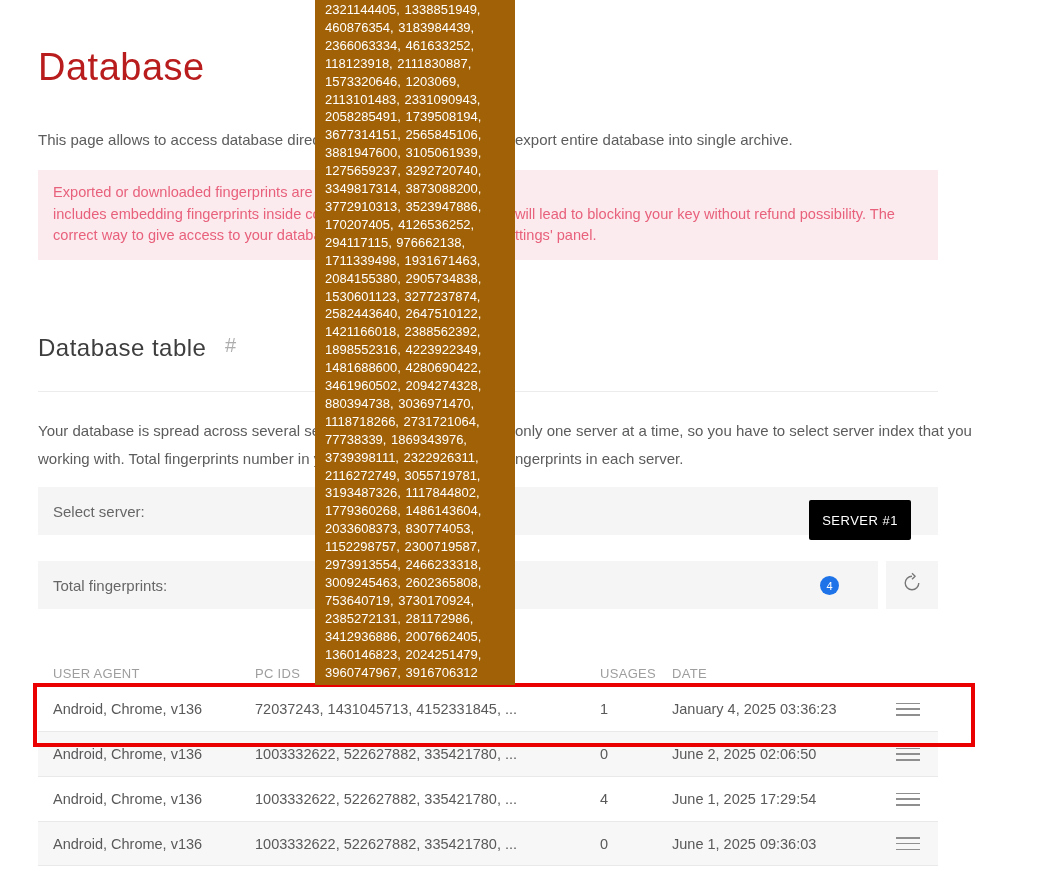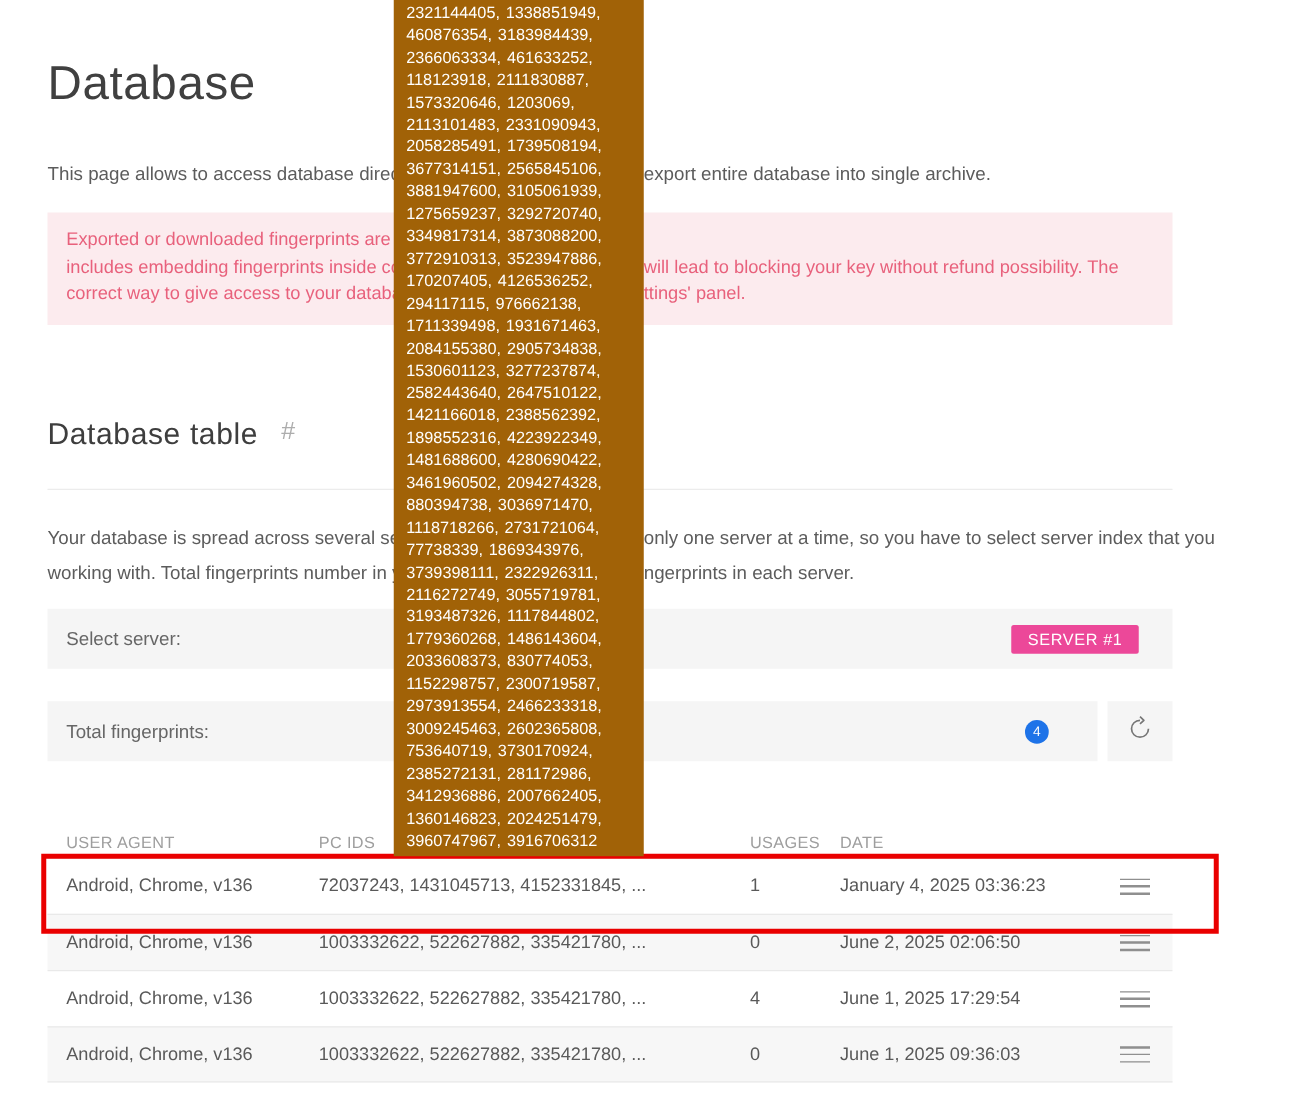--- a/index.html
+++ b/index.html
@@ -1,19 +1,19 @@
 <!DOCTYPE html>
 <html><head>
 <meta charset="utf-8">
 <style>
   * { margin:0; padding:0; box-sizing:border-box; }
   body { background:#fff; font-family:"Liberation Sans","DejaVu Sans",sans-serif; }
   .page { position:relative; width:1037px; height:880px; background:#fff; overflow:hidden; }
 
-  .h1 { position:absolute; left:38px; top:46px; font-size:38px; font-weight:300; color:#404040; letter-spacing:0.5px; }
+  .h1 { position:absolute; left:38px; top:46px; font-size:38px; font-weight:300; color:#b91c1c; letter-spacing:0.5px; }
 
   .intro { position:absolute; left:38px; top:131px; width:960px; height:20px; font-size:15px; color:#5c5c5c; }
   .intro .frag-right { position:absolute; left:477px; top:0; }
 
   .warning { position:absolute; left:38px; top:170px; width:900px; height:90px; background:#fcebee; padding:14px 15px; }
   .warning .wline { position:relative; height:21.5px; font-size:14.6px; color:#e8617c; }
   .warning .frag-right { position:absolute; left:462px; top:0; }
 
   .h2wrap { position:absolute; left:38px; top:334px; }
   .h2 { display:inline; font-size:24px; font-weight:300; color:#3e3e3e; letter-spacing:0.5px; }
@@ -22,21 +22,21 @@
   .rule { position:absolute; left:38px; top:391px; width:900px; height:1px; background:#ececec; }
 
   .desc { position:absolute; left:38px; top:422px; width:990px; font-size:15px; color:#5c5c5c; }
   .desc .dline { position:relative; height:27.5px; }
   .desc .frag-right { position:absolute; left:477px; top:0; }
 
   .bar { position:absolute; left:38px; height:48px; background:#f5f5f5; display:flex; align-items:center; padding:0 15px; font-size:15px; color:#666; }
   .bar.server { top:487px; width:900px; }
   .bar.total  { top:561px; width:840px; }
 
-  .server-btn { position:absolute; right:27px; top:13px; height:23px; padding:2px 13px; background:#ec4899; color:#fff; border:none; font-size:13px; font-family:inherit; letter-spacing:0.5px; cursor:pointer; border-radius:2px; display:flex; align-items:center; }
+  .server-btn { position:absolute; right:27px; top:13px; height:40px; padding:2px 13px; background:#000000; color:#fff; border:none; font-size:13px; font-family:inherit; letter-spacing:0.5px; cursor:pointer; border-radius:2px; display:flex; align-items:center; }
   .badge { position:absolute; right:39px; top:15px; width:19px; height:19px; border-radius:50%; background:#1e73e8; color:#fff; font-size:11px; display:flex; align-items:center; justify-content:center; }
 
   .refresh-box { position:absolute; left:886px; top:561px; width:52px; height:48px; background:#f5f5f5; display:flex; align-items:center; justify-content:center; cursor:pointer; }
 
   .table-wrap { position:absolute; left:38px; top:660px; width:900px; }
   .grid-row { display:grid; grid-template-columns:202px 345px 72px 220px 1fr; align-items:center; padding-left:15px; }
   .thead { height:26px; font-size:13px; color:#9e9e9e; letter-spacing:0.3px; }
   .trow { height:45px; font-size:14.5px; color:#595959; border-top:1px solid #e9e9e9; }
   .trow:first-of-type { border-top:none; }
   .trow:nth-of-type(odd) { background:#f7f7f7; }

